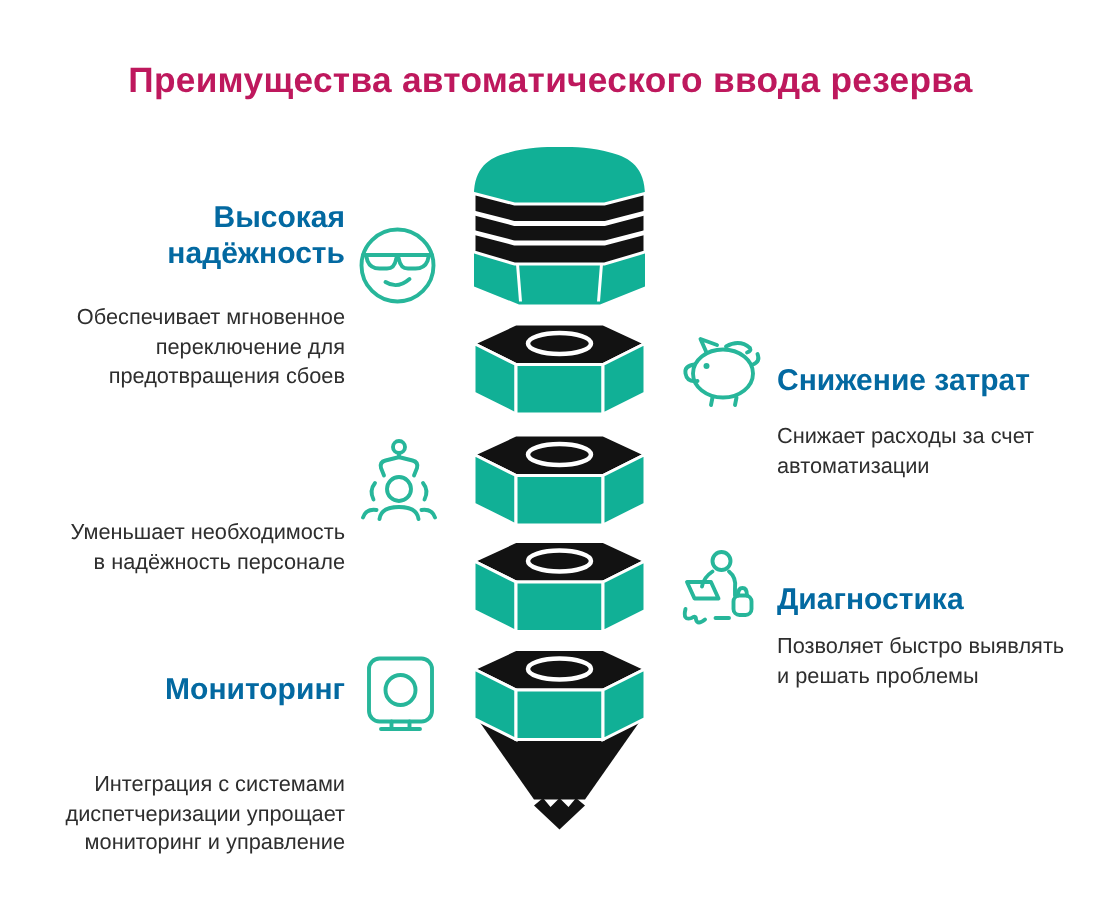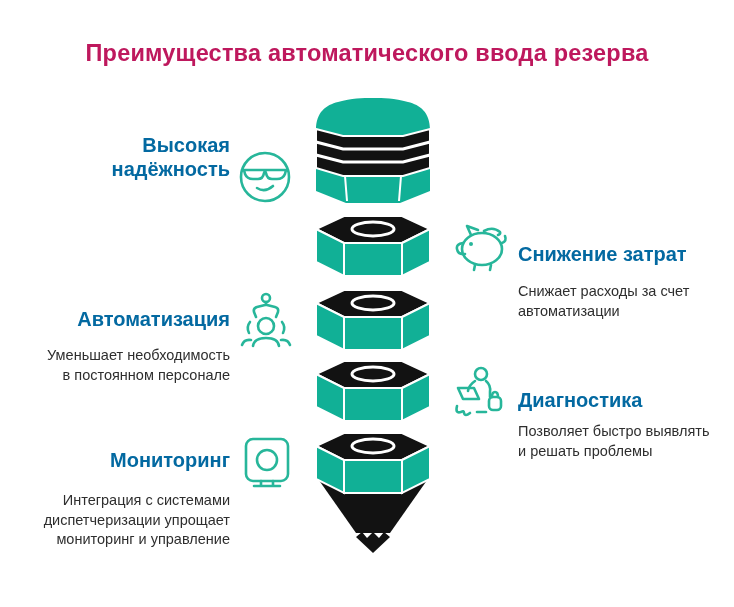--- a/index.html
+++ b/index.html
@@ -88,48 +88,50 @@
 
   <div class="icon" style="left:238px;top:149px;">
     <svg width="54" height="58" viewBox="0 0 54 58">
       <circle cx="27" cy="28" r="24"></circle>
       <path d="M4,21 H50 M6,21 L7,25 Q9,30 15,30 L20,30 Q25,30 26,24 Q26.4,22.3 27,22.3 Q27.6,22.3 28,24 Q29,30 34,30 L39,30 Q45,30 47,25 L48,21"></path>
       <path d="M19,39 Q27,44 35,37"></path>
     </svg>
   </div>
   <h2 class="item-title align-r" style="right:504px;top:133px;">Высокая
 надёжность</h2>
+  <p class="item-desc align-r" style="right:504px;top:203px;">Обеспечивает мгновенное
+переключение для
+предотвращения сбоев</p>
 
   <div class="icon" style="left:240px;top:291px;">
     <svg width="52" height="58" viewBox="0 0 52 58">
       <circle cx="26" cy="7" r="4"></circle>
       <path d="M26,11 L26,14"></path>
       <path d="M25,14 L17,16 Q13,17 14,21 L16,26"></path>
       <path d="M27,14 L35,16 Q39,17 38,21 L36,26"></path>
       <circle cx="26" cy="35" r="8"></circle>
       <path d="M13,55 Q14,47 26,47 Q38,47 39,55"></path>
       <path d="M10,31 Q6,36 9,42"></path>
       <path d="M42,31 Q46,36 43,42"></path>
       <path d="M2,54 Q4,48 11,49"></path>
       <path d="M50,54 Q48,48 41,49"></path>
     </svg>
   </div>
-  <h2 class="item-title align-r" style="right:504px;top:307px;">Автоматизация</h2>
   <p class="item-desc align-r" style="right:504px;top:346px;">Уменьшает необходимость
-в постоянном персонале</p>
+в надёжность персонале</p>
 
   <div class="icon" style="left:242px;top:436px;">
     <svg width="50" height="54" viewBox="0 0 50 54">
       <rect x="4" y="3" width="42" height="42" rx="7"></rect>
       <circle cx="25" cy="24" r="10"></circle>
       <path d="M19,45 V50 M31,45 V50 M12,50 H38"></path>
     </svg>
   </div>
   <h2 class="item-title align-r" style="right:504px;top:448px;">Мониторинг</h2>
-  <p class="item-desc align-r" style="right:504px;top:491px;">Интеграция с системами
+  <p class="item-desc align-r" style="right:504px;top:514px;">Интеграция с системами
 диспетчеризации упрощает
 мониторинг и управление</p>
 
   <div class="icon" style="left:453px;top:222px;">
     <svg width="56" height="52" viewBox="0 0 56 52">
       <ellipse cx="29" cy="27" rx="20" ry="16"></ellipse>
       <path d="M18,13 L14,4 L25,8"></path>
       <path d="M10,21 Q3,22 4,27 Q5,33 12,32"></path>
       <circle class="fillmark" cx="18" cy="22" r="2"></circle>
       <path d="M31,9 Q40,4 47,10 Q48,12 45,13"></path>

